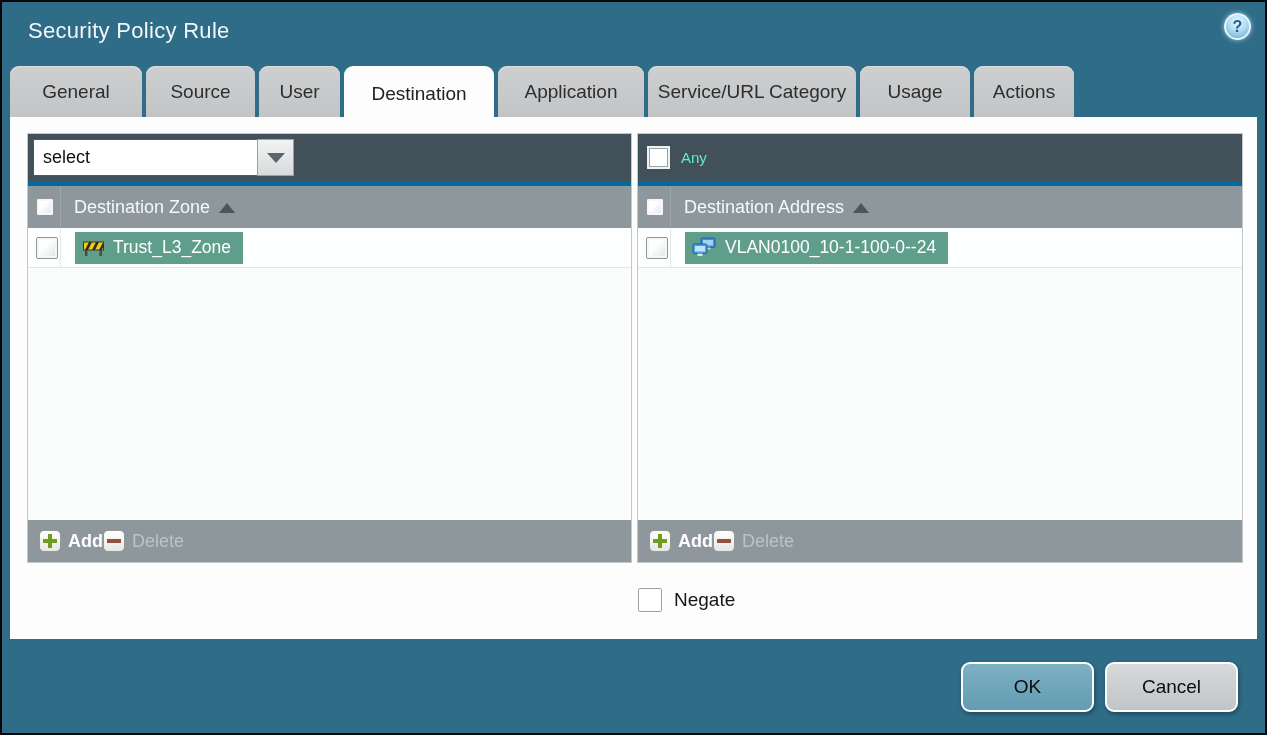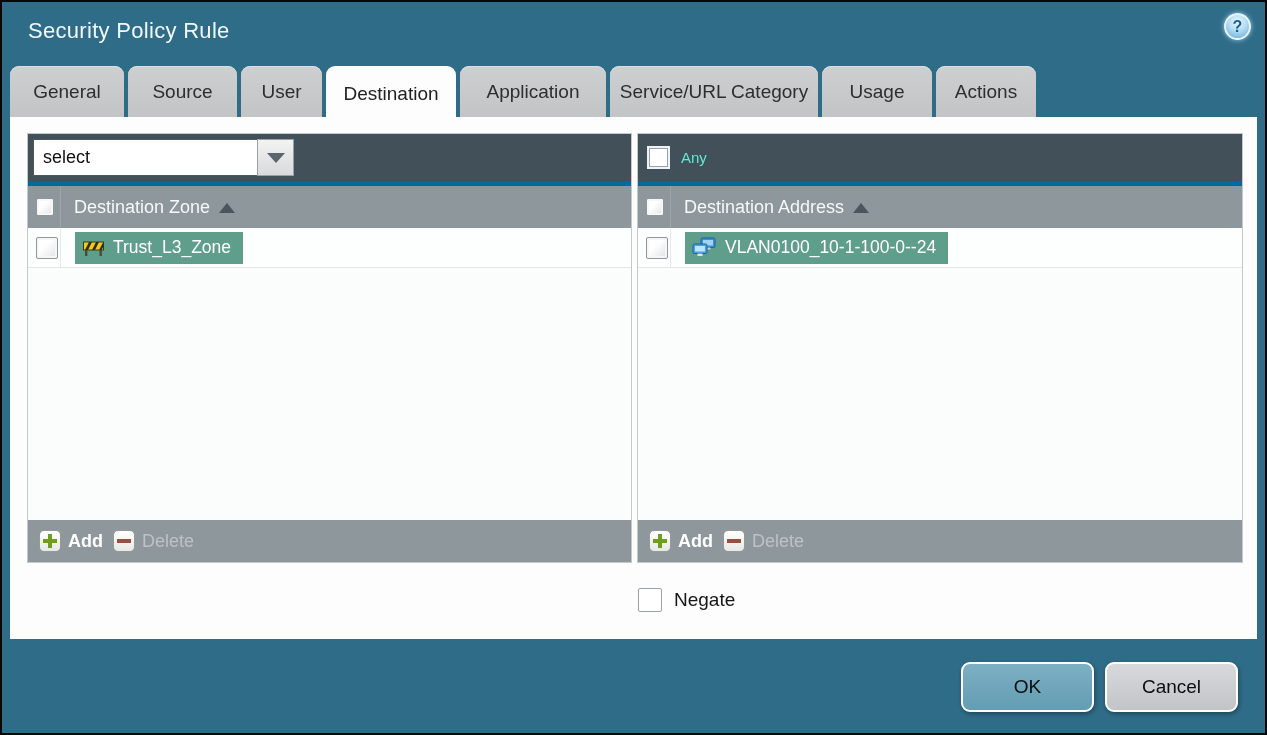--- a/index.html
+++ b/index.html
@@ -33,24 +33,24 @@
     position:absolute; left:8px; top:64px; height:51px;
     display:flex; gap:4px; z-index:5;
   }
   .tab {
     height:51px; background:linear-gradient(#cdcfd1,#c2c4c6);
     border-radius:9px 9px 0 0;
     display:flex; align-items:center; justify-content:center;
     font-size:19px; color:#2e2e2e; cursor:pointer;
     box-shadow:inset 0 1px 0 #dcdedf;
   }
-  .tab:nth-child(1){width:114px}
+  .tab:nth-child(1){width:132px}
   .tab:nth-child(2){width:109px}
   .tab:nth-child(3){width:81px}
-  .tab:nth-child(4){width:130px}
+  .tab:nth-child(4){width:150px}
   .tab:nth-child(5){width:146px}
   .tab:nth-child(6){width:208px}
   .tab:nth-child(7){width:110px}
   .tab:nth-child(8){width:100px}
   .tab.active {
     background:#fdfdfd; height:55px; box-shadow:none;
     color:#222;
   }
   
   .content {
@@ -68,21 +68,21 @@
     height:47px; background:#42505a; flex:0 0 auto;
     display:flex; align-items:center; position:relative;
   }
   .panel-header {
     height:47px; background:#8d979c; border-top:5px solid #0369a1;
     display:flex; align-items:center; flex:0 0 auto;
   }
   .panel-body { flex:1 1 auto; background:#fbfcfc; overflow:hidden; }
   .panel-toolbar {
     height:42px; background:#8d979c; flex:0 0 auto;
-    display:flex; align-items:center; gap:10px; padding-left:11px;
+    display:flex; align-items:center; padding-left:11px;
   }
   
   .combo { display:flex; margin-left:5px; height:37px; }
   .combo input {
     width:224px; height:37px; border:1px solid #4d585f; border-right:none;
     font-size:18px; color:#111; padding:0 9px; outline:none;
     font-family:inherit; background:#fff;
   }
   .combo-btn {
     width:37px; height:37px; background:linear-gradient(#f2f3f3,#d8dadb);

